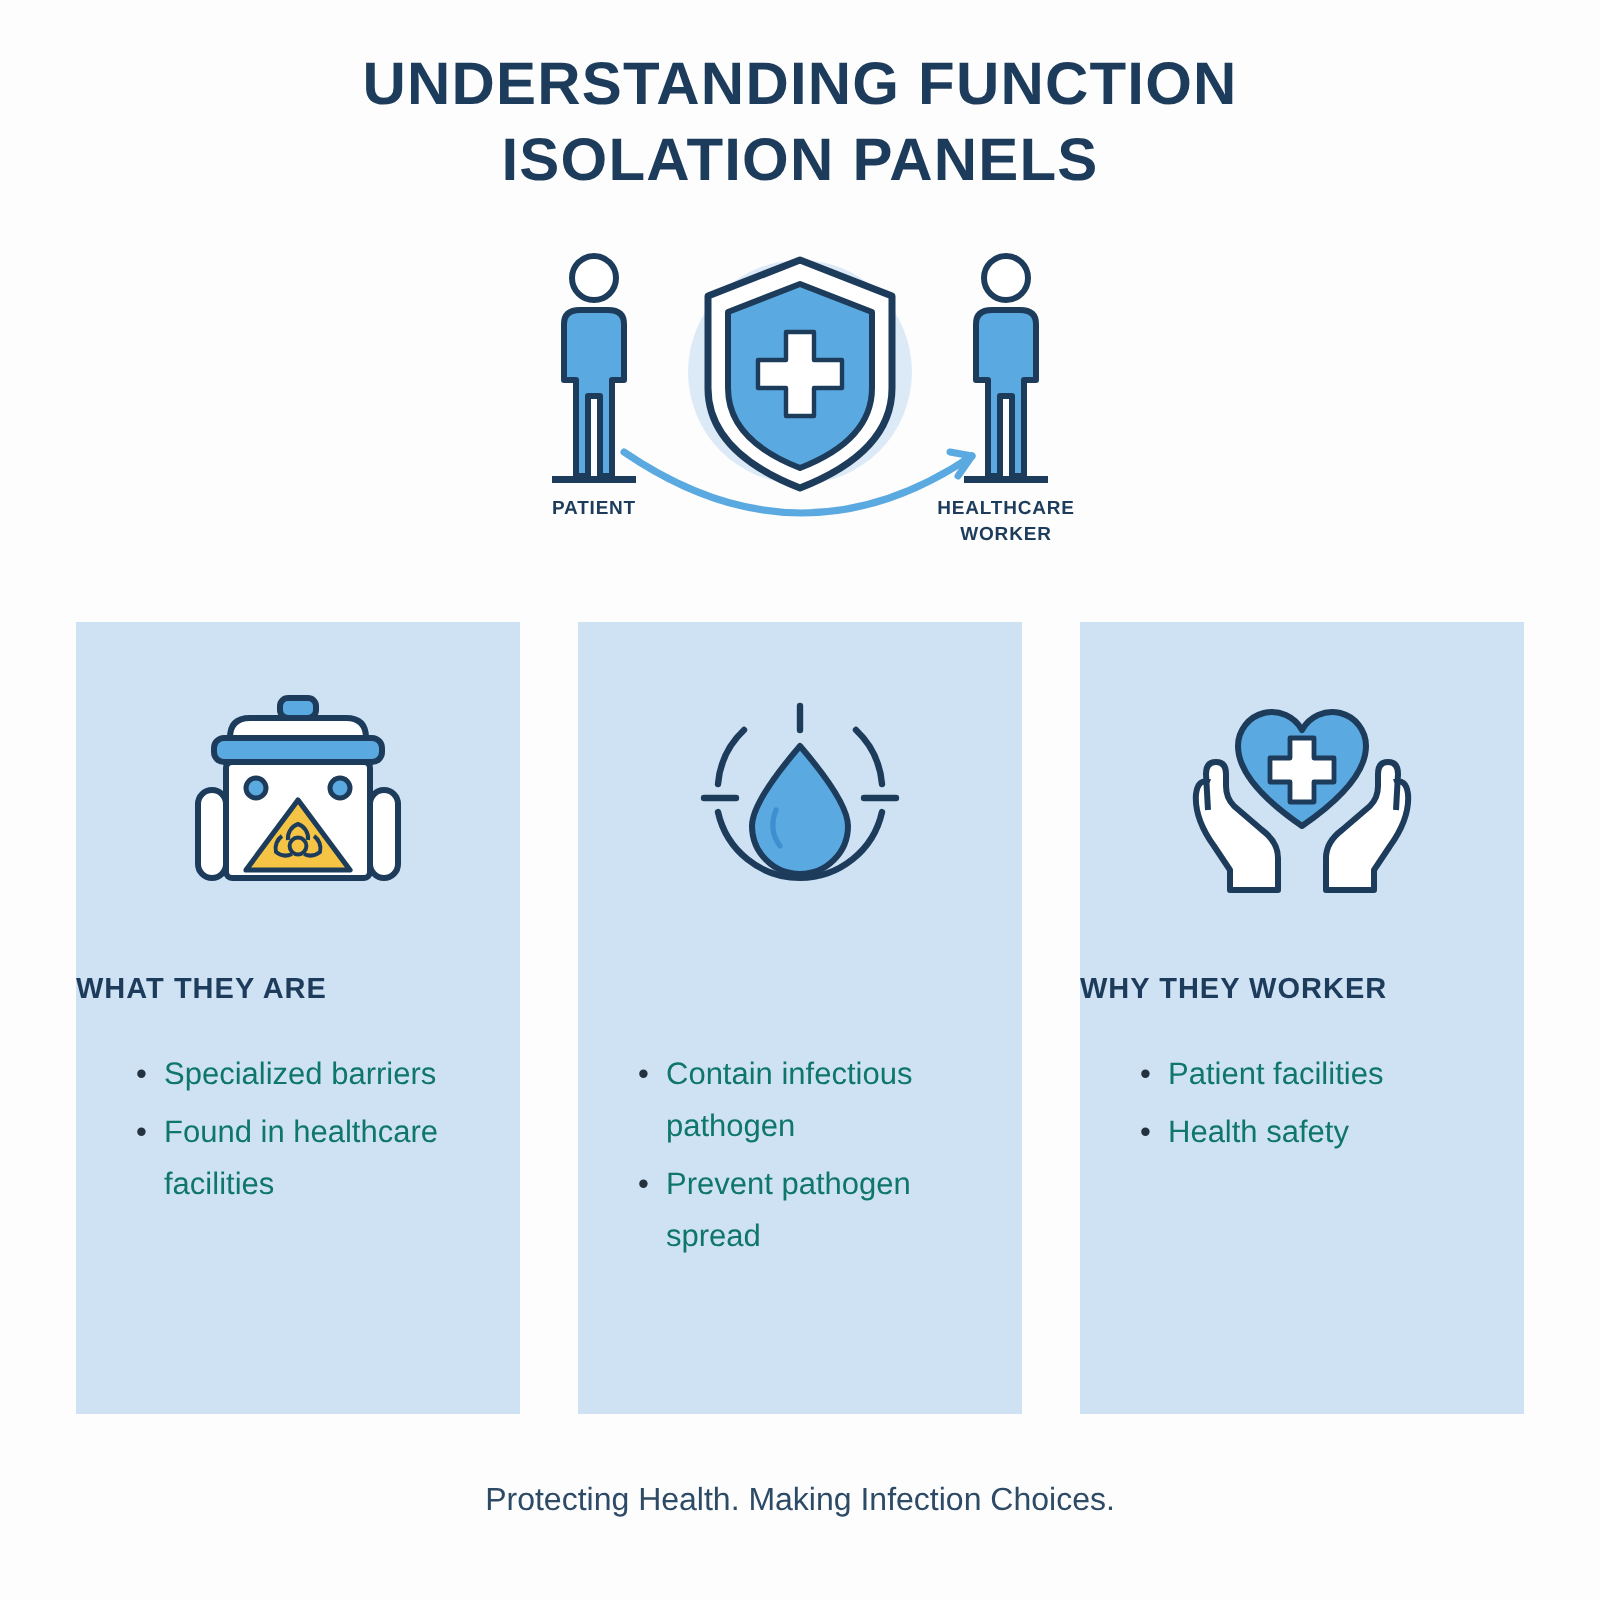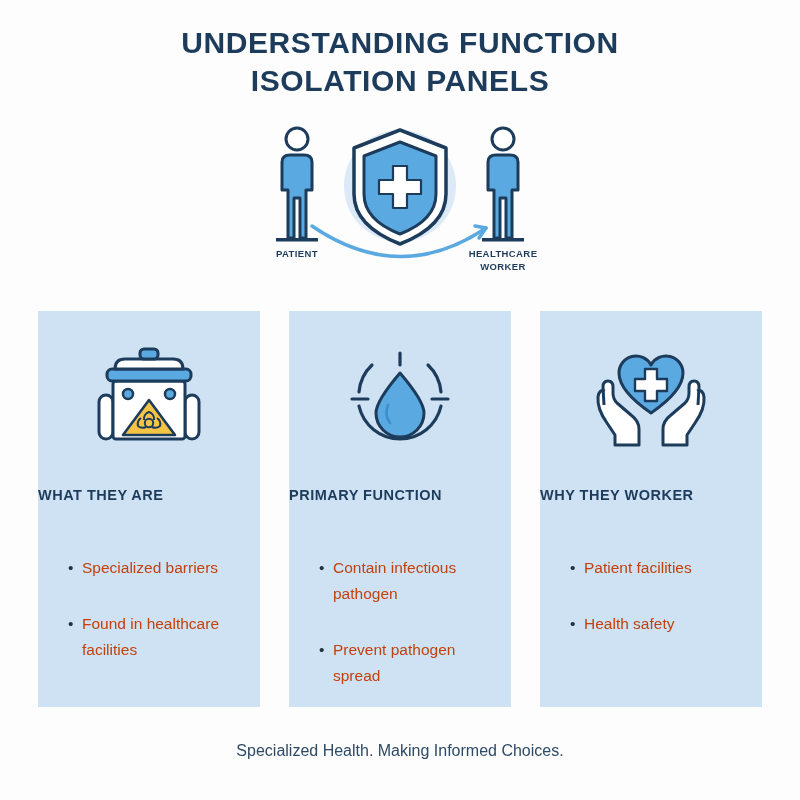--- a/index.html
+++ b/index.html
@@ -86,26 +86,25 @@
     position: absolute;
     top: 214px;
     left: 30px;
     right: 16px;
     margin: 0;
     padding: 0;
     list-style: none;
   }
   .card-list li {
     font-size: 15.5px;
-    color: #c2410c;
+    color: #0f766e;
     line-height: 26px;
     margin-bottom: 3px;
     padding-left: 14px;
     position: relative;
-    margin-top: 30px;
   }
   .card-list li::before {
     content: "\2022";
     position: absolute;
     left: 0;
     top: 0;
     color: #24323f;
   }
 
   
@@ -215,21 +214,20 @@
           <path d="M 11 59 A 42 42 0 0 0 93 59"></path>
           <path d="M 52 6 L 52 18"></path>
           <path d="M 4 52 L 20 52"></path>
           <path d="M 84 52 L 100 52"></path>
         </g>
 
         <path d="M 52 26 Q 76 54 76 66 A 24 24 0 0 1 28 66 Q 28 54 52 26 Z" fill="#5aa9e0" stroke="#1d3c5c" stroke-width="3" stroke-linejoin="round"></path>
         <path d="M 40 58 Q 36 68 42 76" fill="none" stroke="#3d8fd0" stroke-width="2.6" stroke-linecap="round"></path>
       </svg>
     </div>
-    <div class="card-heading">PRIMARY FUNCTION</div>
     <ul class="card-list">
       <li>Contain infectious pathogen</li>
       <li>Prevent pathogen spread</li>
     </ul>
   </div>
 
   <div class="card">
     <div class="card-icon">
       <svg width="116" height="104" viewBox="0 0 116 104">
 
@@ -244,13 +242,13 @@
     </div>
     <div class="card-heading">WHY THEY WORKER</div>
     <ul class="card-list">
       <li>Patient facilities</li>
       <li>Health safety</li>
     </ul>
   </div>
 
 </div>
 
-<div class="footer">Specialized Health. Making Informed Choices.</div>
+<div class="footer">Protecting Health. Making Infection Choices.</div>
 
 </body></html>

